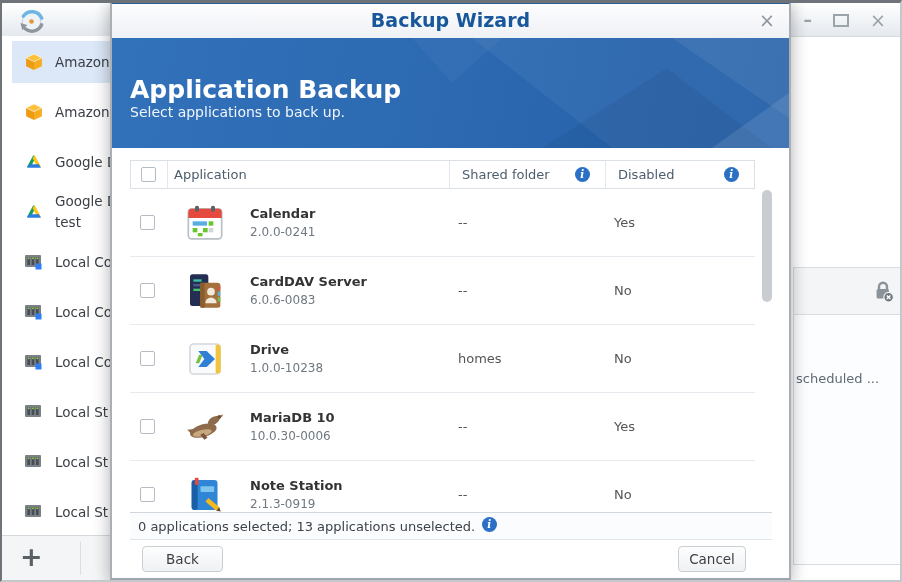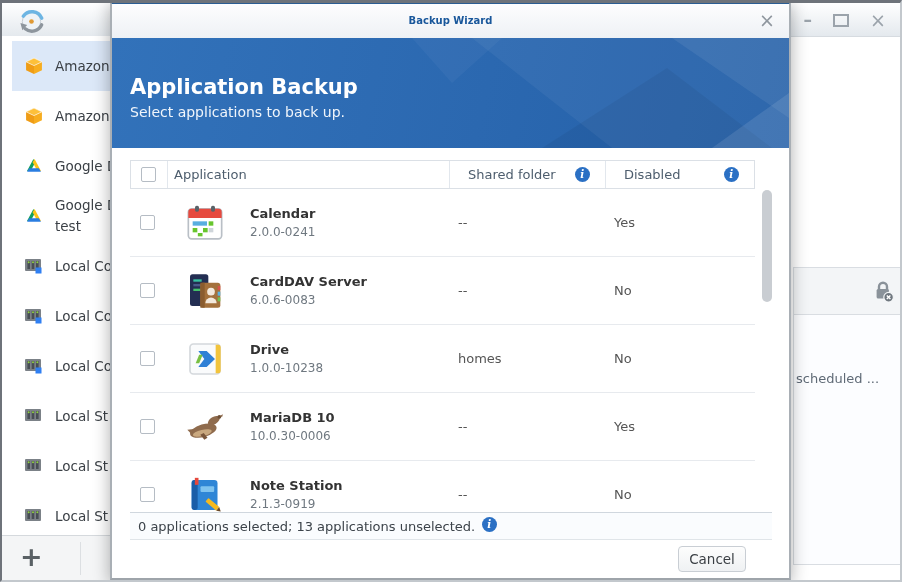--- a/index.html
+++ b/index.html
@@ -17,21 +17,21 @@
   .toolbar{position:absolute;left:2px;right:2px;top:3px;height:33px;z-index:1;
     background:linear-gradient(#ffffff,#e4e9ee);border-bottom:1px solid #d6dbe0;}
   .logo{position:absolute;left:16px;top:5px;width:27px;height:27px;}
   .winctrl{position:absolute;right:14px;top:9px;display:flex;align-items:center;gap:21px;z-index:2;}
   .wc{color:#9ba3ab;font-size:17px;line-height:16px;cursor:default;}
   .wc-min{font-weight:bold;letter-spacing:0;}
   .wc-max{width:12px;height:9px;border:2px solid #9ba3ab;}
   .wc-close{font-size:19px;}
   
   .sidebar{position:absolute;left:2px;top:36px;width:108px;bottom:47px;background:#fff;z-index:1;overflow:hidden;}
-  .sb-item{position:absolute;left:10px;width:120px;height:50px;display:flex;align-items:center;gap:11px;
+  .sb-item{position:absolute;left:10px;width:120px;height:42px;display:flex;align-items:center;gap:11px;
     padding-left:12px;box-sizing:border-box;cursor:pointer;}
   .sb-item.selected{background:#dce8f8;}
   .sb-icon{flex:0 0 auto;width:20px;height:20px;}
   .sb-icon svg{display:block;}
   .sb-label{font-size:13.5px;color:#3b4046;white-space:pre-line;line-height:1.55;}
   .addbar{position:absolute;left:2px;top:535px;width:108px;height:45px;background:#f4f5f6;
     border-top:1px solid #d5d9dd;z-index:1;}
   .addbar .vdiv{position:absolute;left:78px;top:6px;bottom:6px;width:1px;background:#dcdfe2;}
   .add-btn{position:absolute;left:18px;top:5px;font-size:27px;color:#5a6165;font-weight:bold;cursor:pointer;}
   
@@ -40,36 +40,36 @@
   .bg-panel-head{position:absolute;left:0;right:0;top:0;height:46px;background:#f3f5f7;border-bottom:1px solid #d9dde2;}
   .bg-panel-lock{position:absolute;right:7px;top:10px;width:26px;height:26px;}
   .bg-panel-text{position:absolute;left:2px;top:103px;font-size:13px;color:#5f6a76;white-space:nowrap;}
   
   .dialog{position:absolute;left:110px;top:0;width:681px;height:580px;z-index:10;background:#fff;
     box-sizing:border-box;border-top:4px solid #2b5d93;border-left:2px solid #a9afb5;
     border-right:2px solid #a9afb5;border-bottom:2px solid #9ea4aa;
     box-shadow:0 4px 16px rgba(0,0,0,0.32);}
   .dlg-titlebar{position:absolute;left:0;right:0;top:0;height:34px;
     background:linear-gradient(#fdfdfe,#eef1f5);border-bottom:1px solid #e1e5ea;}
-  .dlg-title{text-align:center;font-size:10px;font-weight:bold;color:#19579b;line-height:33px;}
+  .dlg-title{text-align:center;font-size:19px;font-weight:bold;color:#19579b;line-height:33px;}
   .dlg-close{position:absolute;right:14px;top:5px;font-size:19px;color:#8f969e;cursor:pointer;}
   .banner{position:absolute;left:0;right:0;top:34px;height:110px;overflow:hidden;
     background:linear-gradient(102deg,#3272ba 0%,#2b68b0 55%,#235fa8 100%);}
   .banner svg{position:absolute;left:0;top:0;}
-  .banner-title{position:absolute;left:18px;top:37px;color:#fff;font-size:21px;font-weight:bold;}
+  .banner-title{position:absolute;left:18px;top:37px;color:#fff;font-size:25px;font-weight:bold;}
   .banner-sub{position:absolute;left:18px;top:66px;color:#f0f5fb;font-size:14px;}
   
   .thead{position:absolute;left:18px;top:156px;width:625px;height:29px;box-sizing:border-box;
     border:1px solid #dbe0e6;background:#fff;display:flex;align-items:stretch;}
   .th{display:flex;align-items:center;font-size:13px;color:#4d5d6d;box-sizing:border-box;position:relative;}
   .c-check{width:36px;flex:0 0 36px;}
   .c-app{width:282px;flex:0 0 282px;}
   .c-shared{width:156px;flex:0 0 156px;}
   .c-disabled{flex:1 1 auto;}
-  .th.c-app,.th.c-shared,.th.c-disabled{border-left:1px solid #e2e7ed;padding-left:18px;}
+  .th.c-app,.th.c-shared,.th.c-disabled{border-left:1px solid #e2e7ed;padding-left:12px;}
   .th.c-app{padding-left:6px;}
   .th .info{position:absolute;right:15px;top:6px;}
   .checkbox{display:inline-block;width:15px;height:15px;background:#fff;border:1px solid #b5bcc4;
     border-radius:2px;box-sizing:border-box;cursor:pointer;}
   .thead .checkbox{margin-left:10px;}
   .rows{position:absolute;left:18px;top:185px;width:625px;height:323px;overflow:hidden;}
   .row{height:68px;box-sizing:border-box;border-bottom:1px solid #e7eaee;display:flex;align-items:stretch;}
   .cell{display:flex;align-items:center;box-sizing:border-box;font-size:13px;color:#555;}
   .cell.c-check{padding-left:10px;}
   .cell.c-shared,.cell.c-disabled{padding-left:10px;}
@@ -445,17 +445,18 @@
 
   <div class="scroll-thumb"></div>
 
   <div class="statusbar">
     <span>0 applications selected; 13 applications unselected.</span>
     <span class="info"><svg width="15" height="15">
           <use href="#sym-info"></use>
         </svg></span>
   </div>
 
+  <div class="btn btn-plain btn-back">Back</div>
   <div class="btn btn-plain btn-cancel">Cancel</div>
 
 </div>
 
 <div class="frame"></div>
 
 </body></html>

